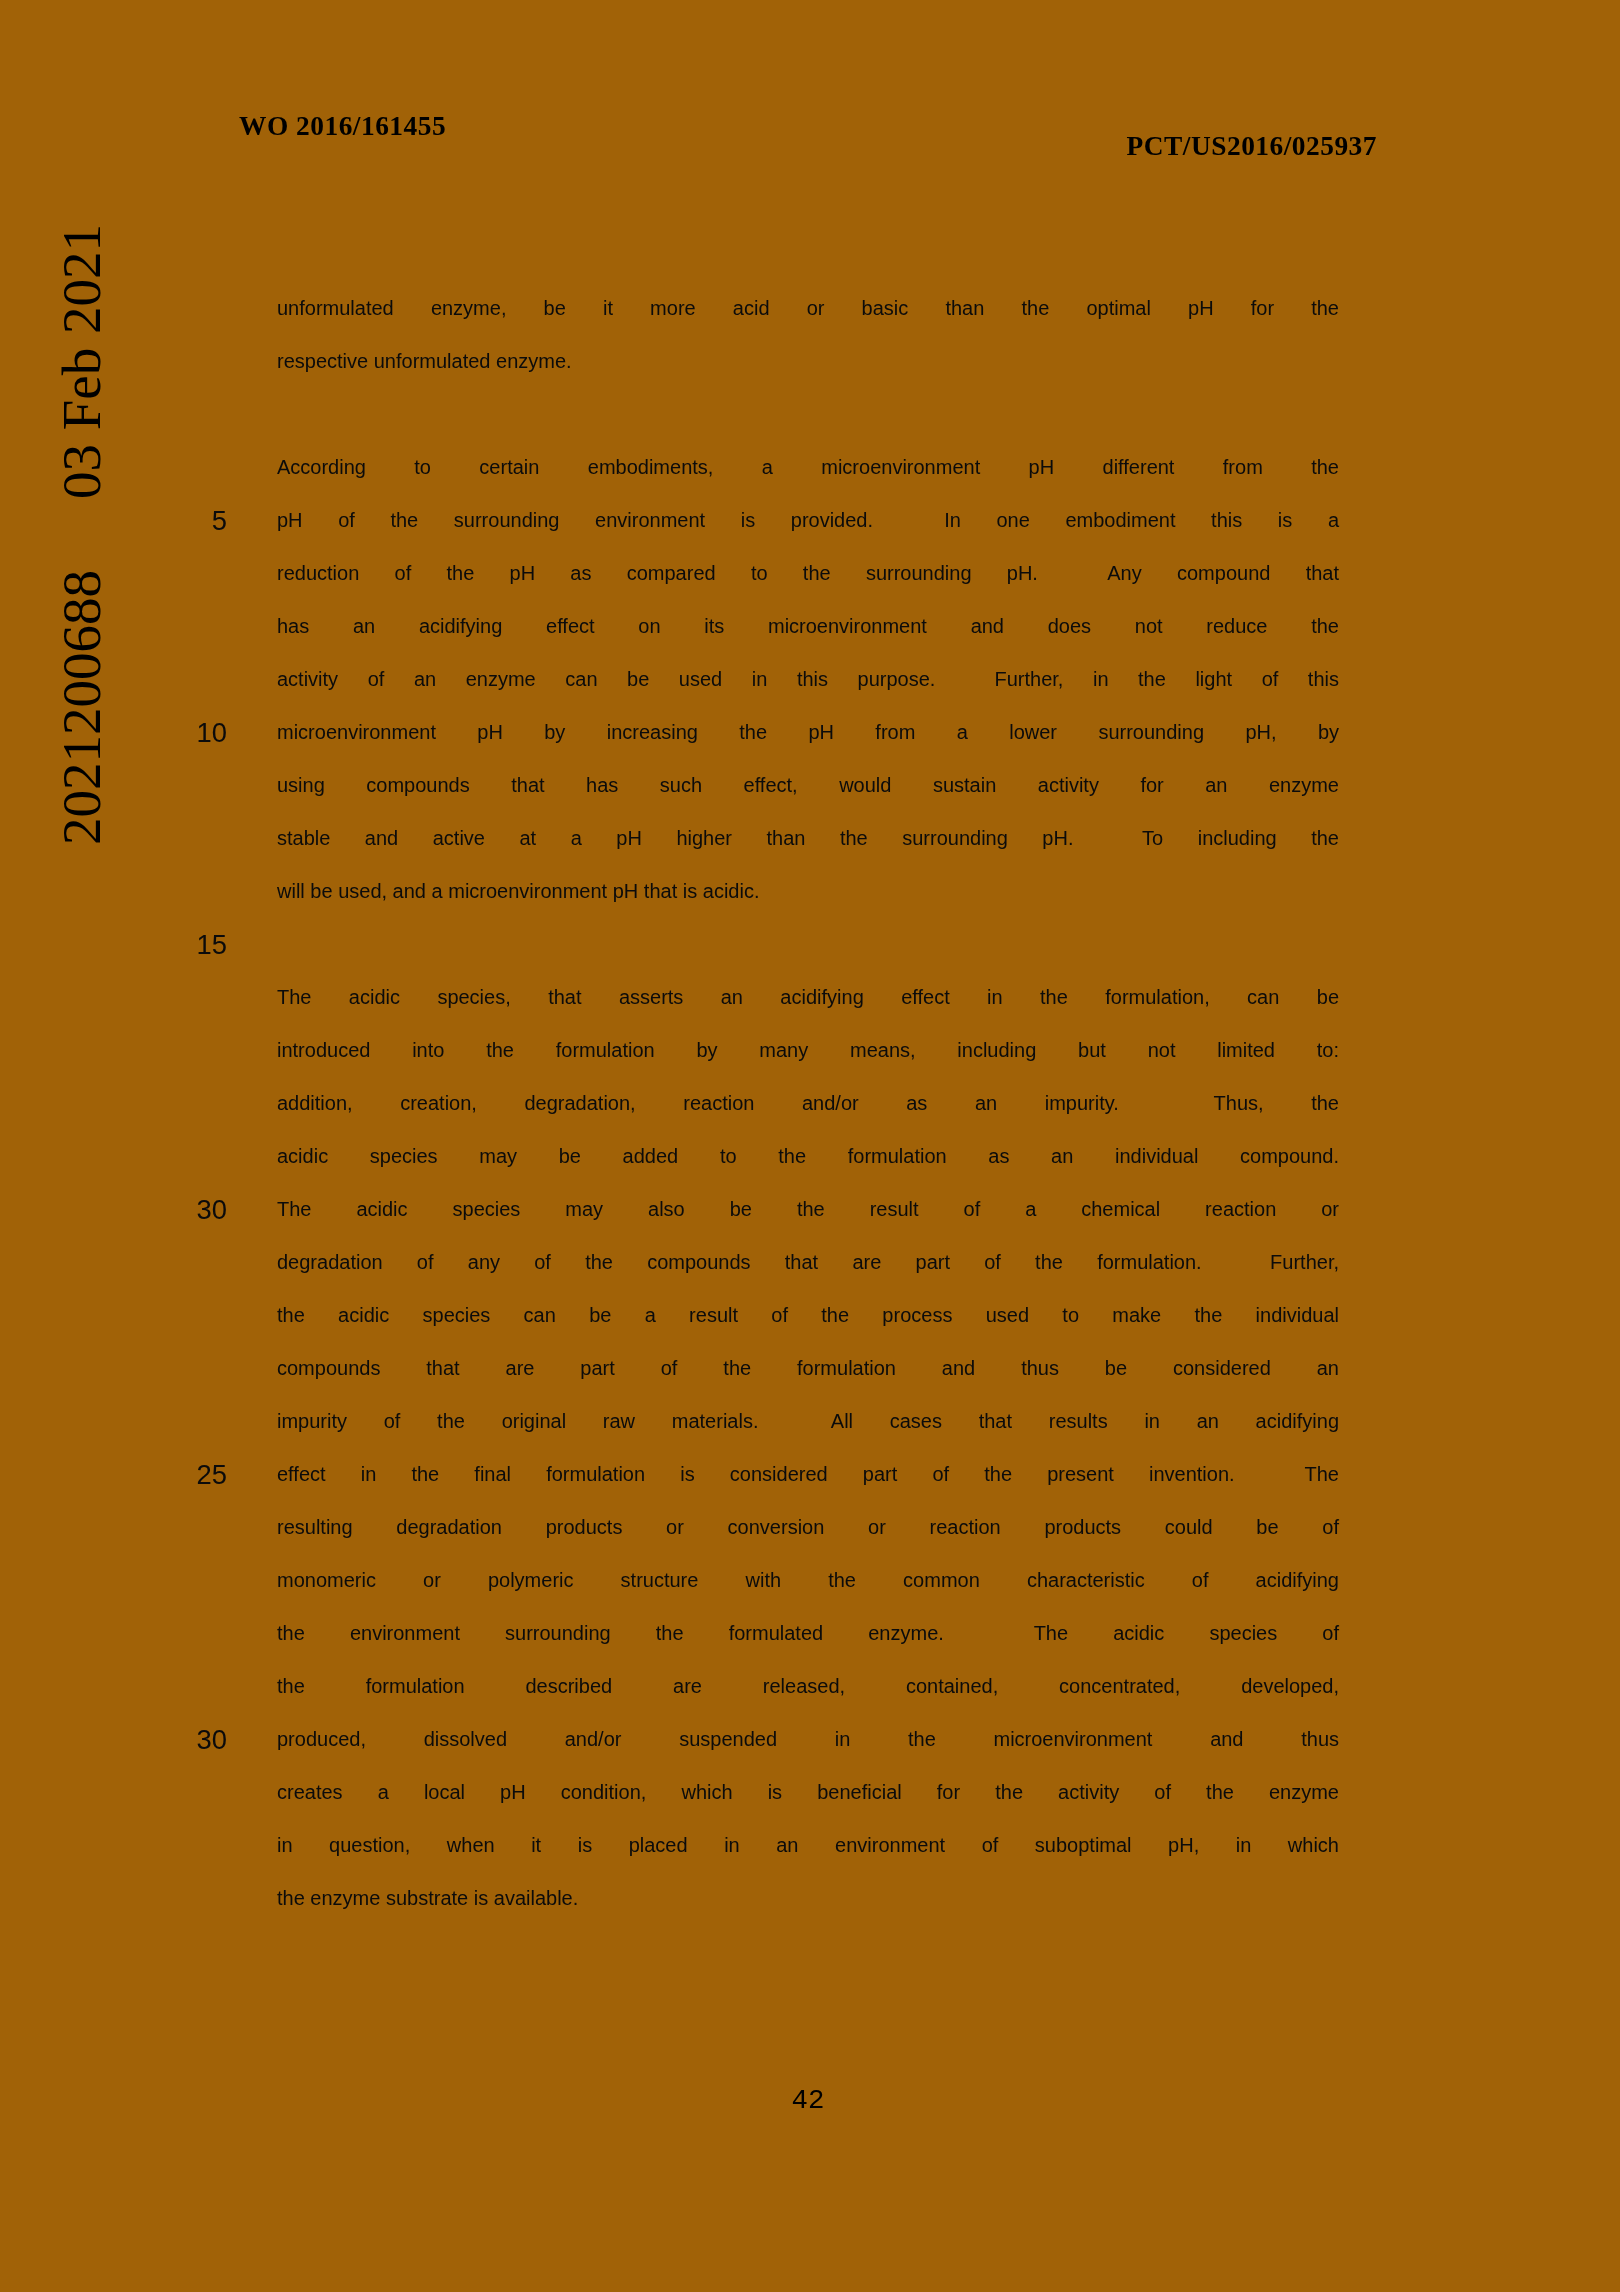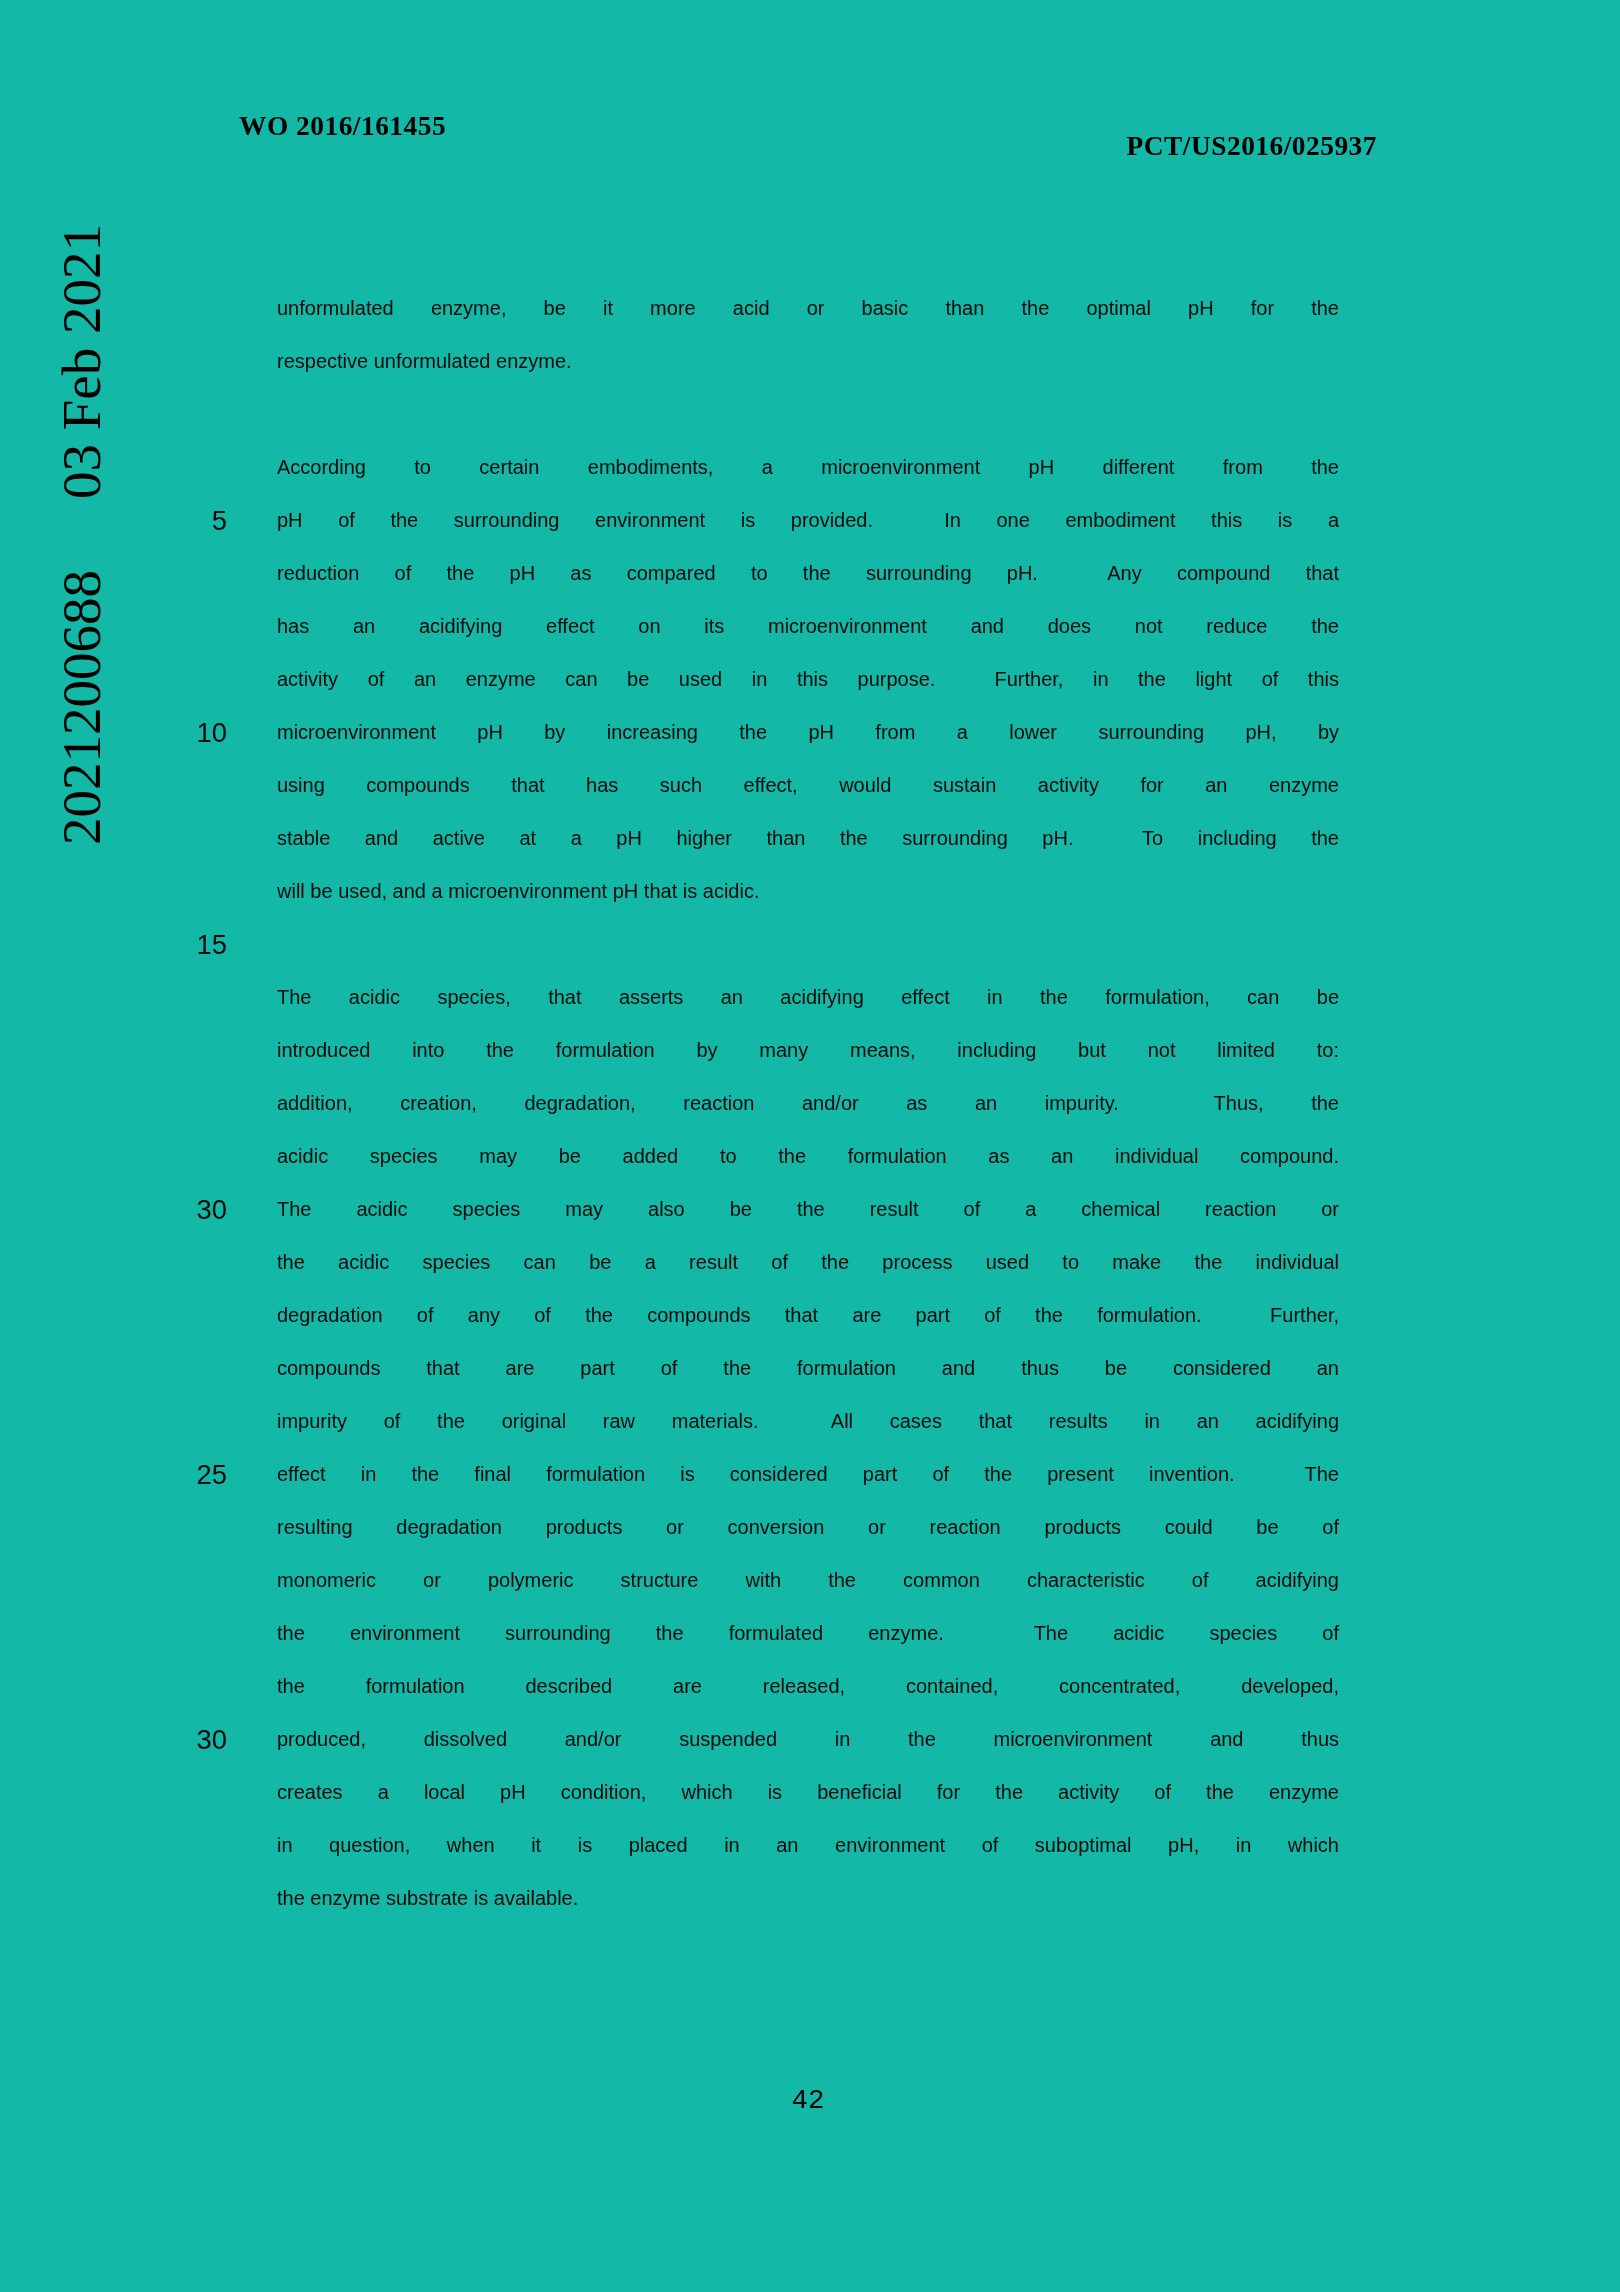--- a/index.html
+++ b/index.html
@@ -1,21 +1,21 @@
 <!DOCTYPE html>
 <html><head>
 <meta charset="utf-8">
 <style>
   * { margin: 0; padding: 0; box-sizing: border-box; }
   html, body { background: #e8e8e8; }
   .page {
     position: relative;
     width: 1620px;
     height: 2293px;
-    background: #14b8a6;
+    background: #a16207;
     overflow: hidden;
     font-family: "Liberation Sans", sans-serif;
     color: #0b0b0b;
     padding-left: 28px;
   }
   
   .hdr {
     position: absolute;
     top: 110px;
     font-family: "Liberation Serif", serif;
@@ -154,24 +154,24 @@
         <span class="txt">addition, creation, degradation, reaction and/or as an impurity.  Thus, the</span>
       </div>
       <div class="row j">
         <span class="txt">acidic species may be added to the formulation as an individual compound.</span>
       </div>
       <div class="row j">
         <span class="num">30</span>
         <span class="txt">The acidic species may also be the result of a chemical reaction or</span>
       </div>
       <div class="row j">
+        <span class="txt">degradation of any of the compounds that are part of the formulation.  Further,</span>
+      </div>
+      <div class="row j">
         <span class="txt">the acidic species can be a result of the process used to make the individual</span>
-      </div>
-      <div class="row j">
-        <span class="txt">degradation of any of the compounds that are part of the formulation.  Further,</span>
       </div>
       <div class="row j">
         <span class="txt">compounds that are part of the formulation and thus be considered an</span>
       </div>
       <div class="row j">
         <span class="txt">impurity of the original raw materials.  All cases that results in an acidifying</span>
       </div>
       <div class="row j">
         <span class="num">25</span>
         <span class="txt">effect in the final formulation is considered part of the present invention.  The</span>

